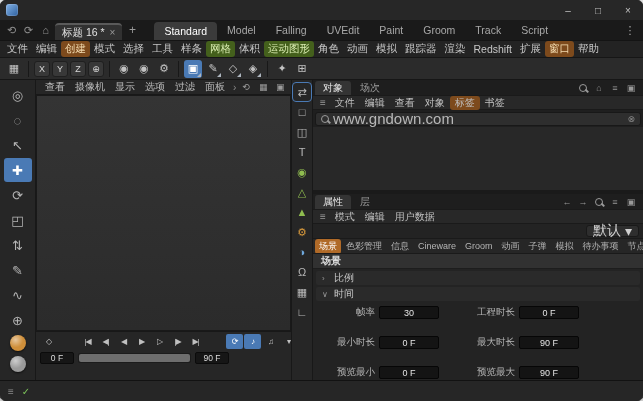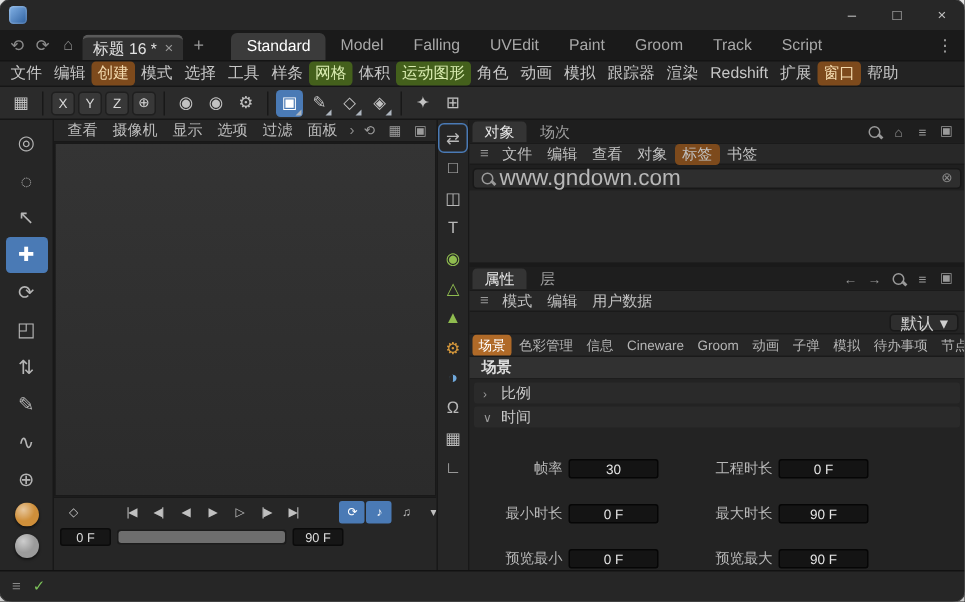--- a/index.html
+++ b/index.html
@@ -116,31 +116,31 @@
   .search-field { flex:1; height:14px; background:#2e2e2e; border:1px solid #181818; border-radius:3px;
                   display:flex; align-items:center; gap:4px; padding:0 5px; }
   .search-text { flex:1; font-size:15px; color:#b8b8b8; }
   .clear-btn { color:#8a8a8a; font-size:9px; }
   .om-list { flex:1; background:#282828; }
   .splitter { height:4px; background:#1a1a1a; }
 
   .am { flex:1; display:flex; flex-direction:column; }
   .preset-row { height:14px; display:flex; justify-content:flex-end; align-items:center; padding:0 4px; }
   .preset-dd { display:flex; align-items:center; gap:4px; background:#2e2e2e; border:1px solid #191919;
-               border-radius:3px; padding:0 6px; height:12px; font-size:11px; color:#d0d0d0; }
+               border-radius:3px; padding:0 6px; height:12px; font-size:14px; color:#d0d0d0; }
   .cat-tabs { height:16px; background:#262626; border-top:1px solid #1a1a1a; border-bottom:1px solid #1a1a1a;
               display:flex; align-items:center; padding:0 2px; gap:1px; overflow:hidden; }
   .cat-tab { padding:1px 4px; font-size:9px; color:#b5b5b5; border-radius:3px; white-space:nowrap; }
   .cat-tab.cat-active { background:var(--accent-orange,#b06a28); color:#fff; }
   .section-header { height:15px; background:#313131; border-bottom:1px solid #1d1d1d;
                     display:flex; align-items:center; padding:0 8px; font-size:10px; font-weight:bold; color:#dcdcdc; }
   .group-row { height:14px; display:flex; align-items:center; gap:5px; margin:2px 3px 0;
                padding:0 6px; font-size:10px; color:#c8c8c8; background:#2a2a2a; border-radius:2px; }
   .group-arrow { width:7px; font-size:8px; color:#9a9a9a; }
-  .fields { padding:4px 4px 0; display:flex; flex-direction:column; gap:15px;margin-top:16px; }
+  .fields { padding:4px 4px 0; display:flex; flex-direction:column; gap:15px; }
   .field-row { display:flex; align-items:center; gap:4px; height:15px; }
   .f-label { width:58px; text-align:right; font-size:9.5px; color:#b8b8b8; white-space:nowrap; }
   .f-input { width:60px; height:13px; background:#141414; border:1px solid #060606; border-radius:2px;
              display:flex; align-items:center; justify-content:center; font-size:9px; color:#e4e4e4; }
   .f-label.f2 { margin-left:14px; }
 
   
   .statusbar { height:21px; background:#262626; border-top:1px solid #121212;
                display:flex; align-items:center; gap:8px; padding:0 8px; }
   .status-ic { color:#8a8a8a; font-size:10px; }

